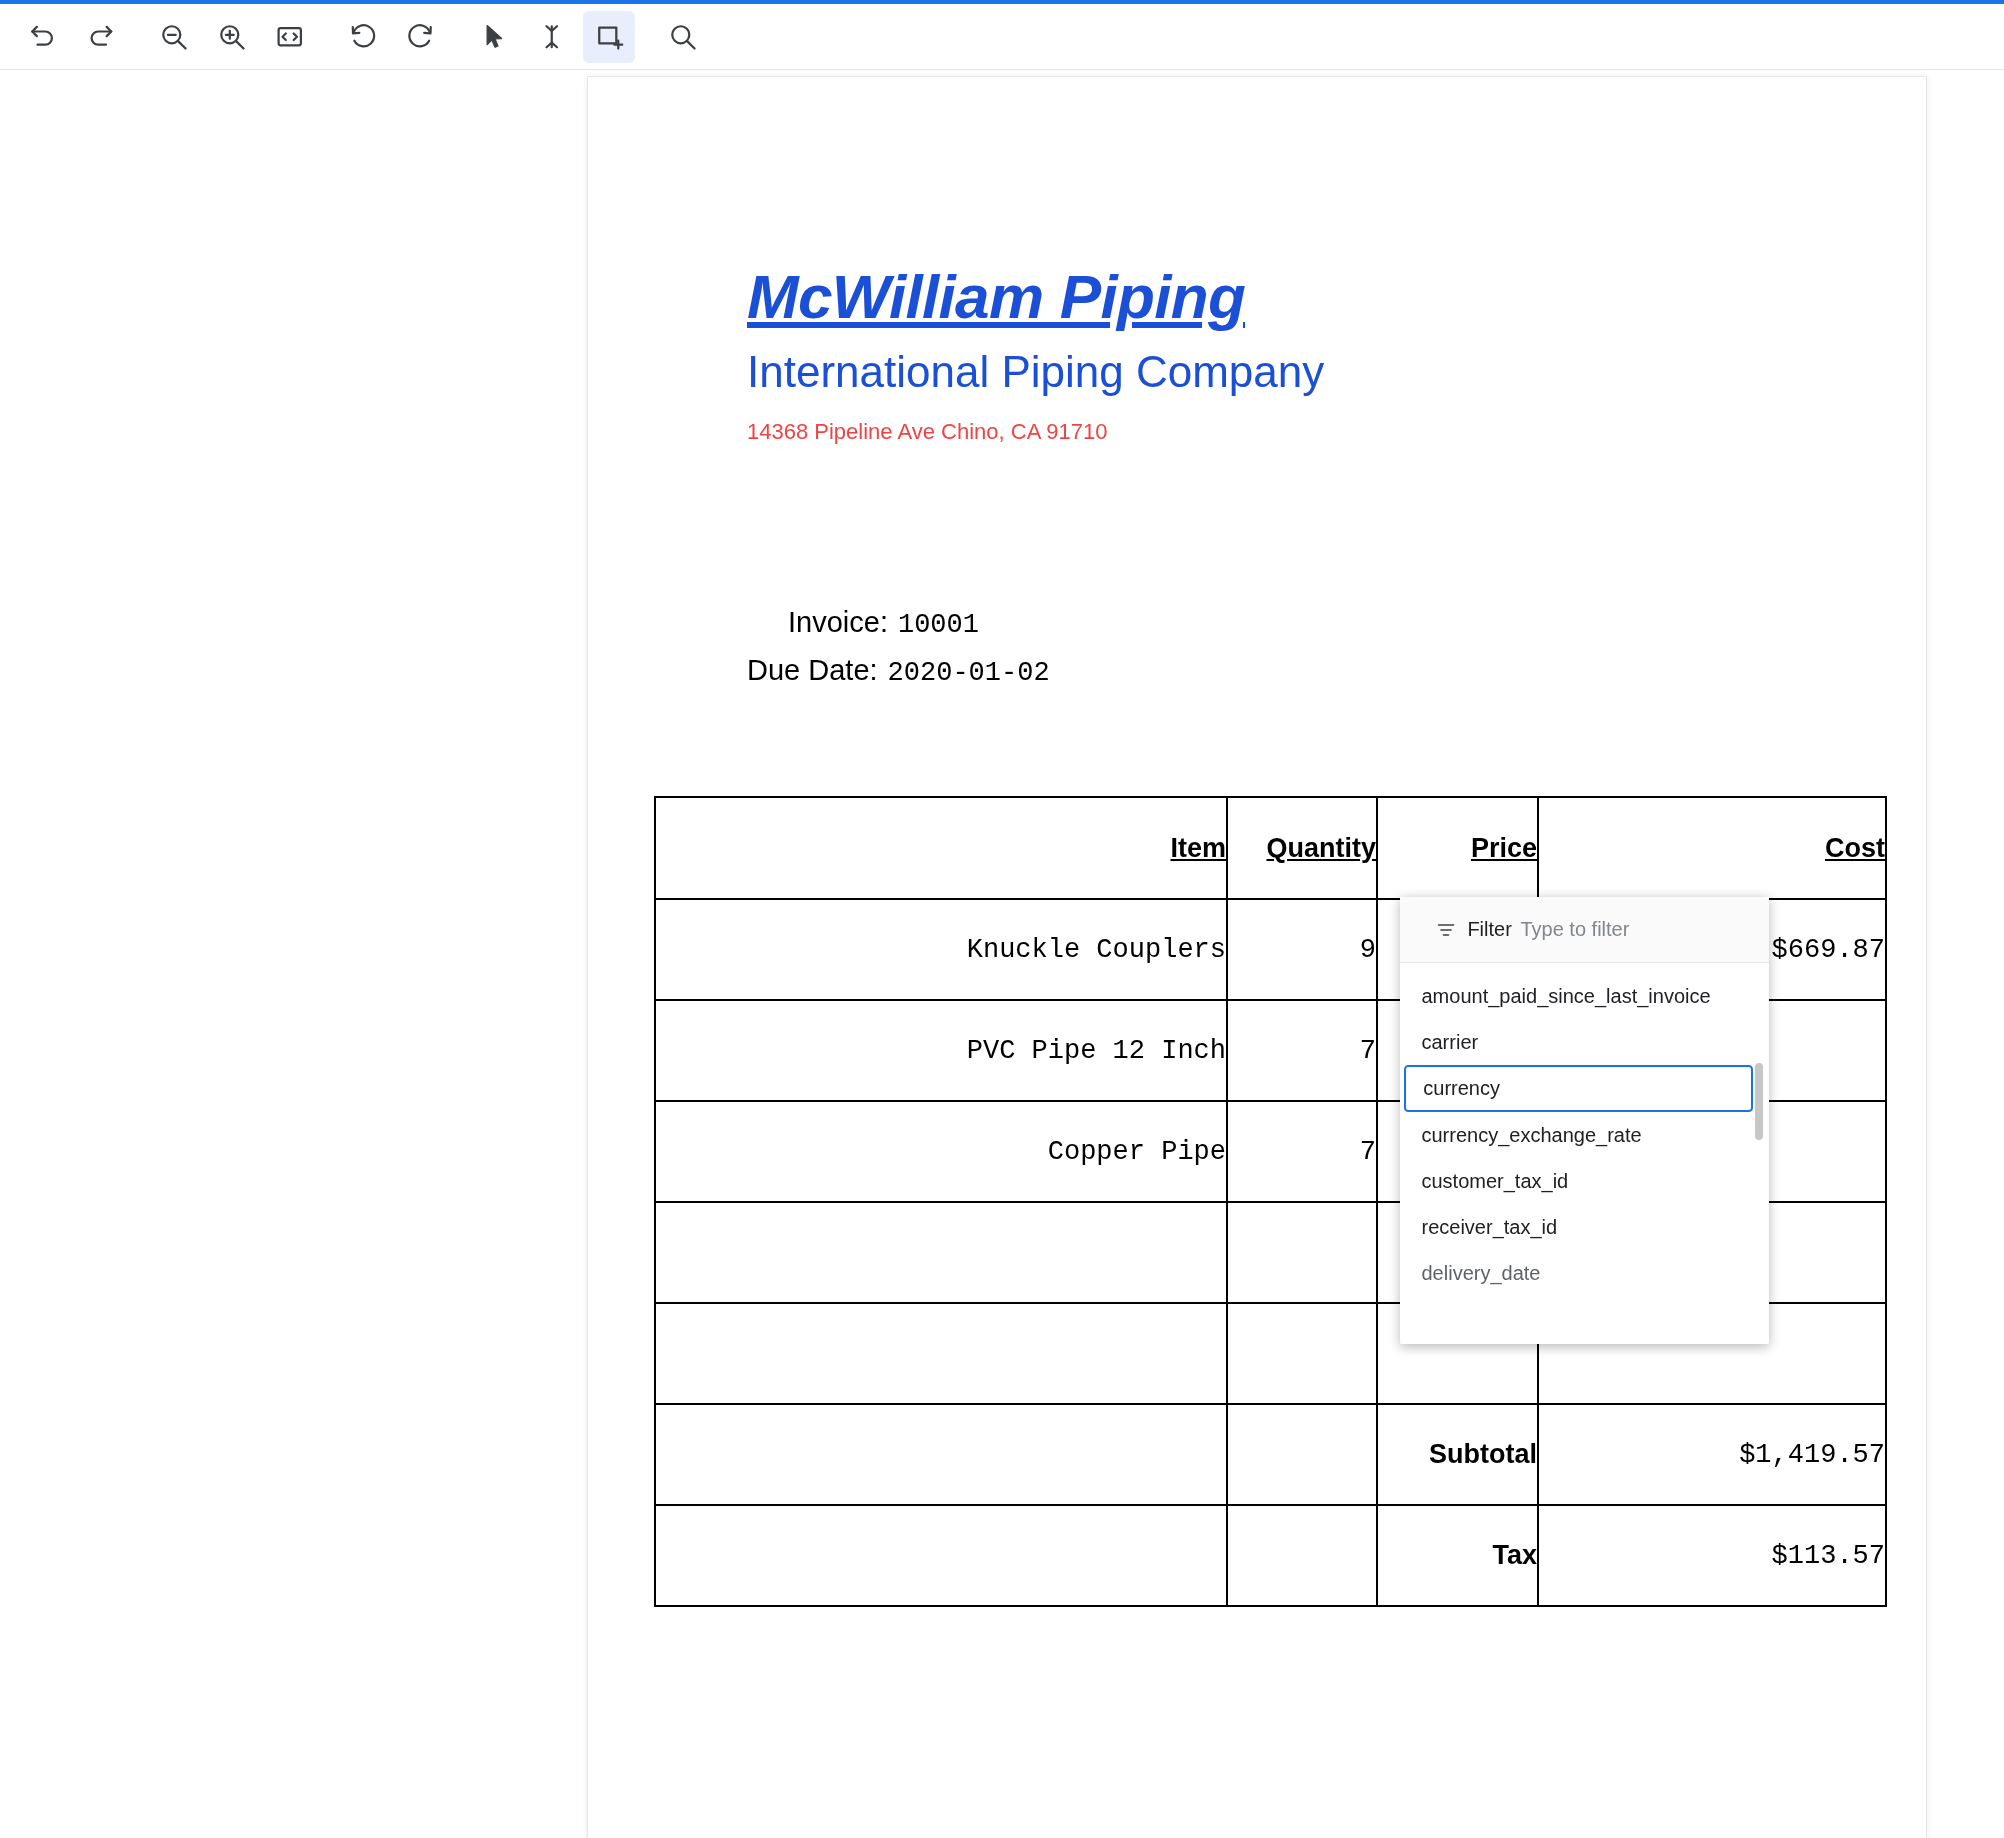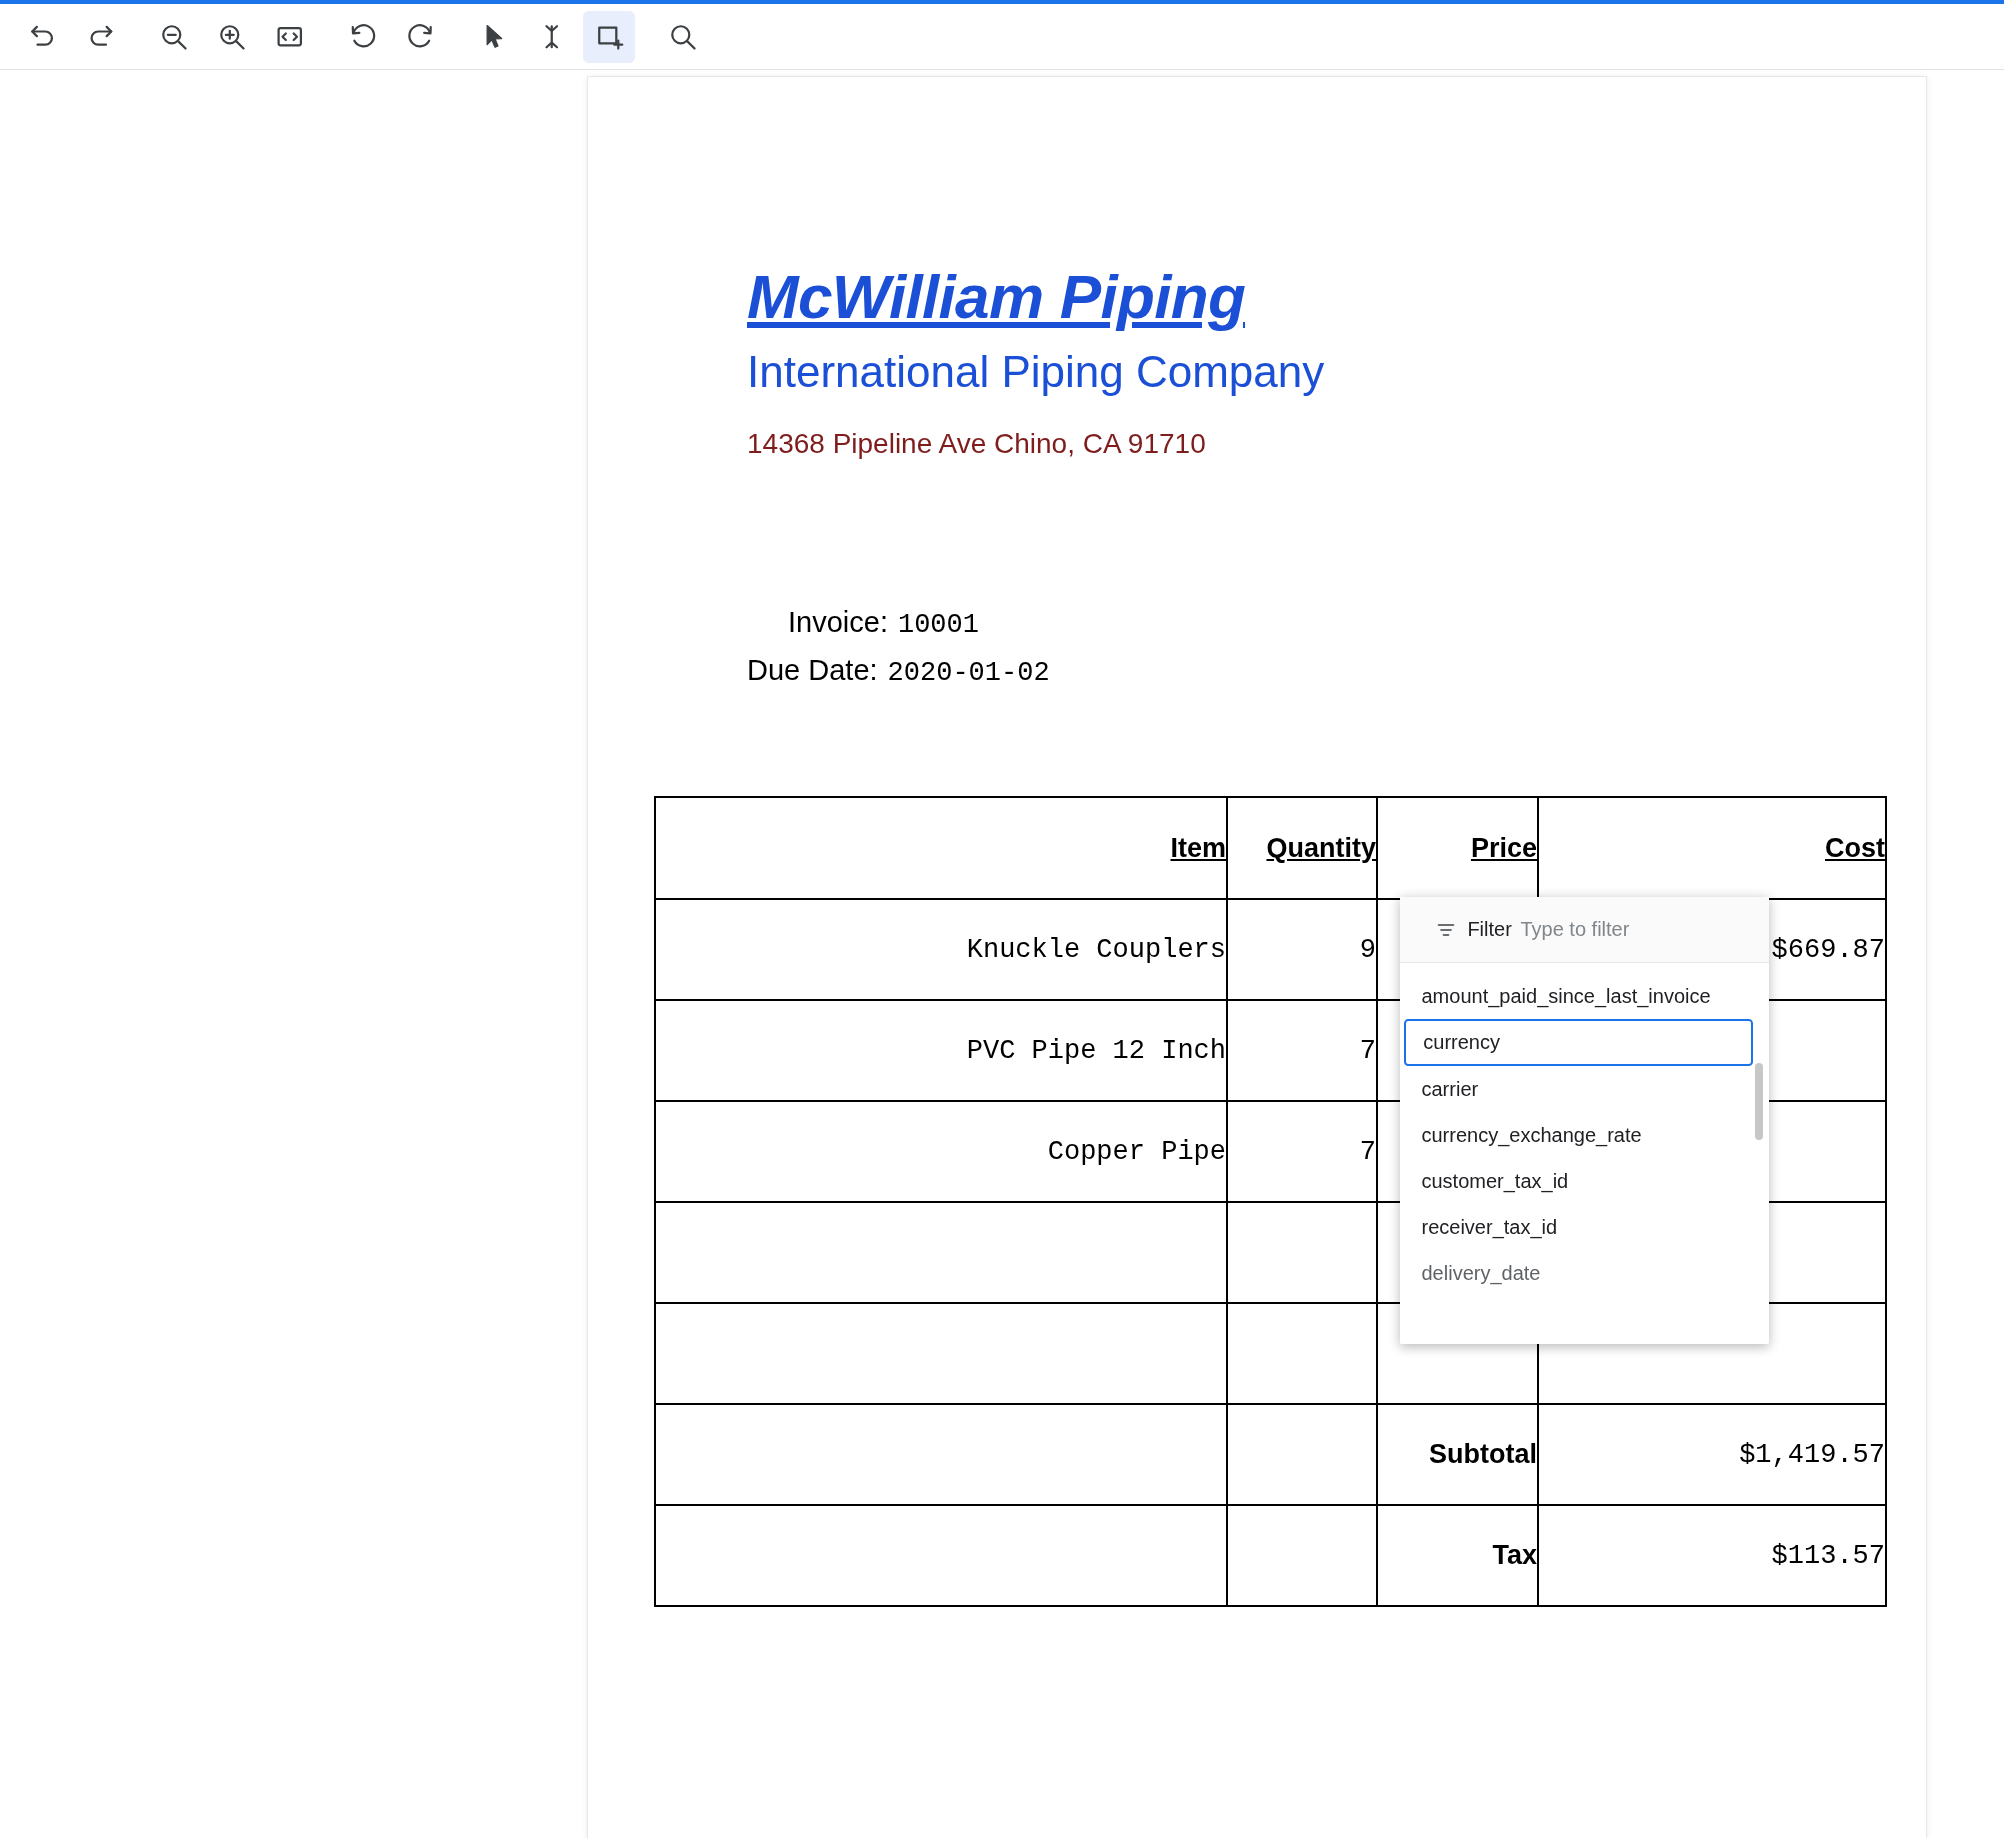--- a/index.html
+++ b/index.html
@@ -93,23 +93,23 @@
     position: absolute;
     left: 159px;
     top: 270px;
     font-size: 44px;
     color: #1a4fd6;
     white-space: nowrap;
   }
   .company-addr {
     position: absolute;
     left: 159px;
-    top: 351px;
-    font-size: 28px;
-    color: #7f1d1d;
+    top: 342px;
+    font-size: 22px;
+    color: #ef4444;
     white-space: nowrap;
   }
 
   .meta-row {
     position: absolute;
     display: flex;
     align-items: baseline;
     white-space: nowrap;
   }
   .meta-label {
@@ -465,22 +465,22 @@
         <line x1="6" y1="12" x2="18" y2="12"></line>
         <line x1="9" y1="18" x2="15" y2="18"></line>
       </svg>
     </span>
     <span class="dd-filter-label">Filter</span>
     <span class="dd-filter-placeholder">Type to filter</span>
   </div>
 
   <div class="dd-list">
     <div class="dd-item">amount_paid_since_last_invoice</div>
+    <div class="dd-item">carrier</div>
     <div class="dd-item selected">currency</div>
-    <div class="dd-item">carrier</div>
     <div class="dd-item">currency_exchange_rate</div>
     <div class="dd-item">customer_tax_id</div>
     <div class="dd-item">receiver_tax_id</div>
     <div class="dd-item cut">delivery_date</div>
     <div class="dd-scrollbar"></div>
   </div>
 </div>
 
 
 </body></html>

